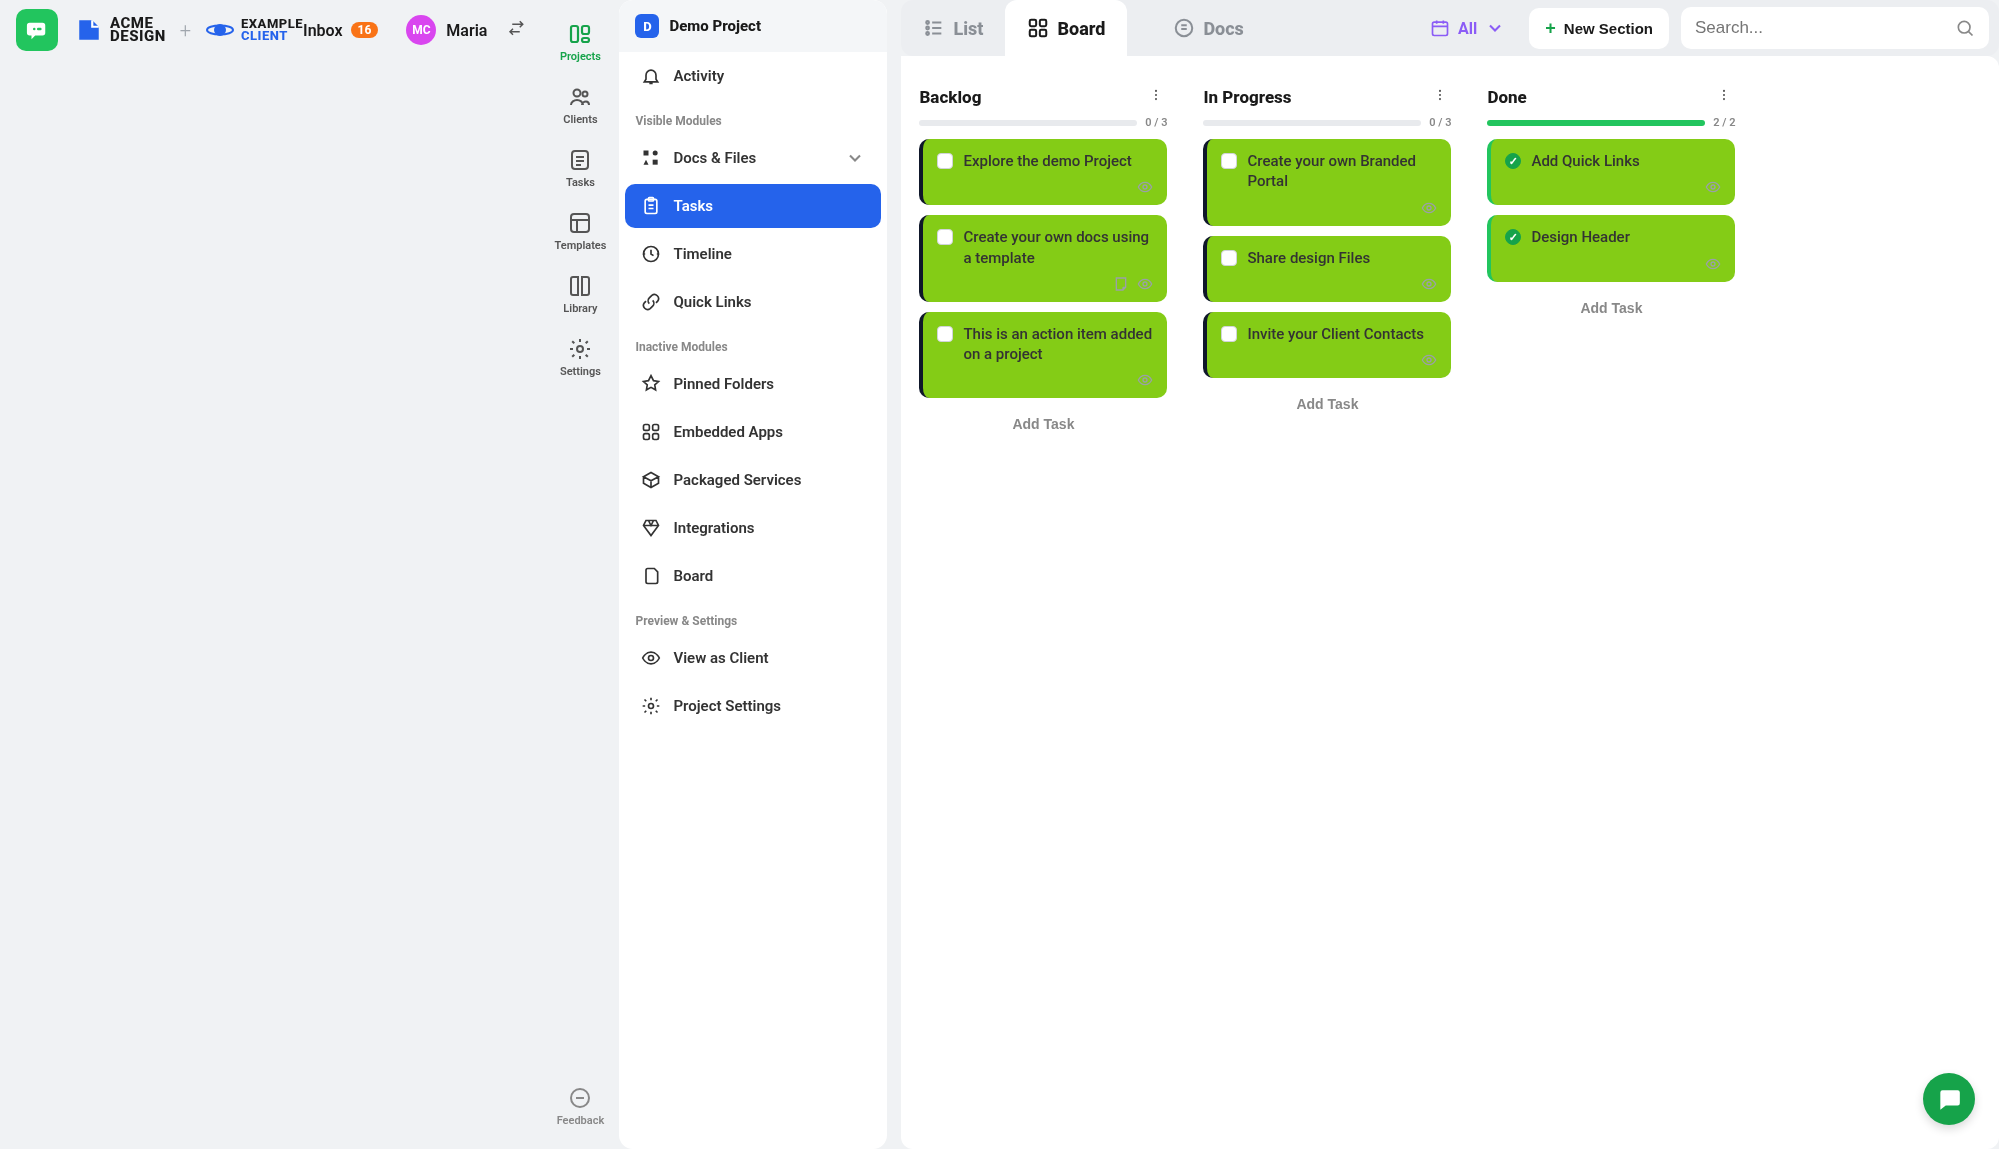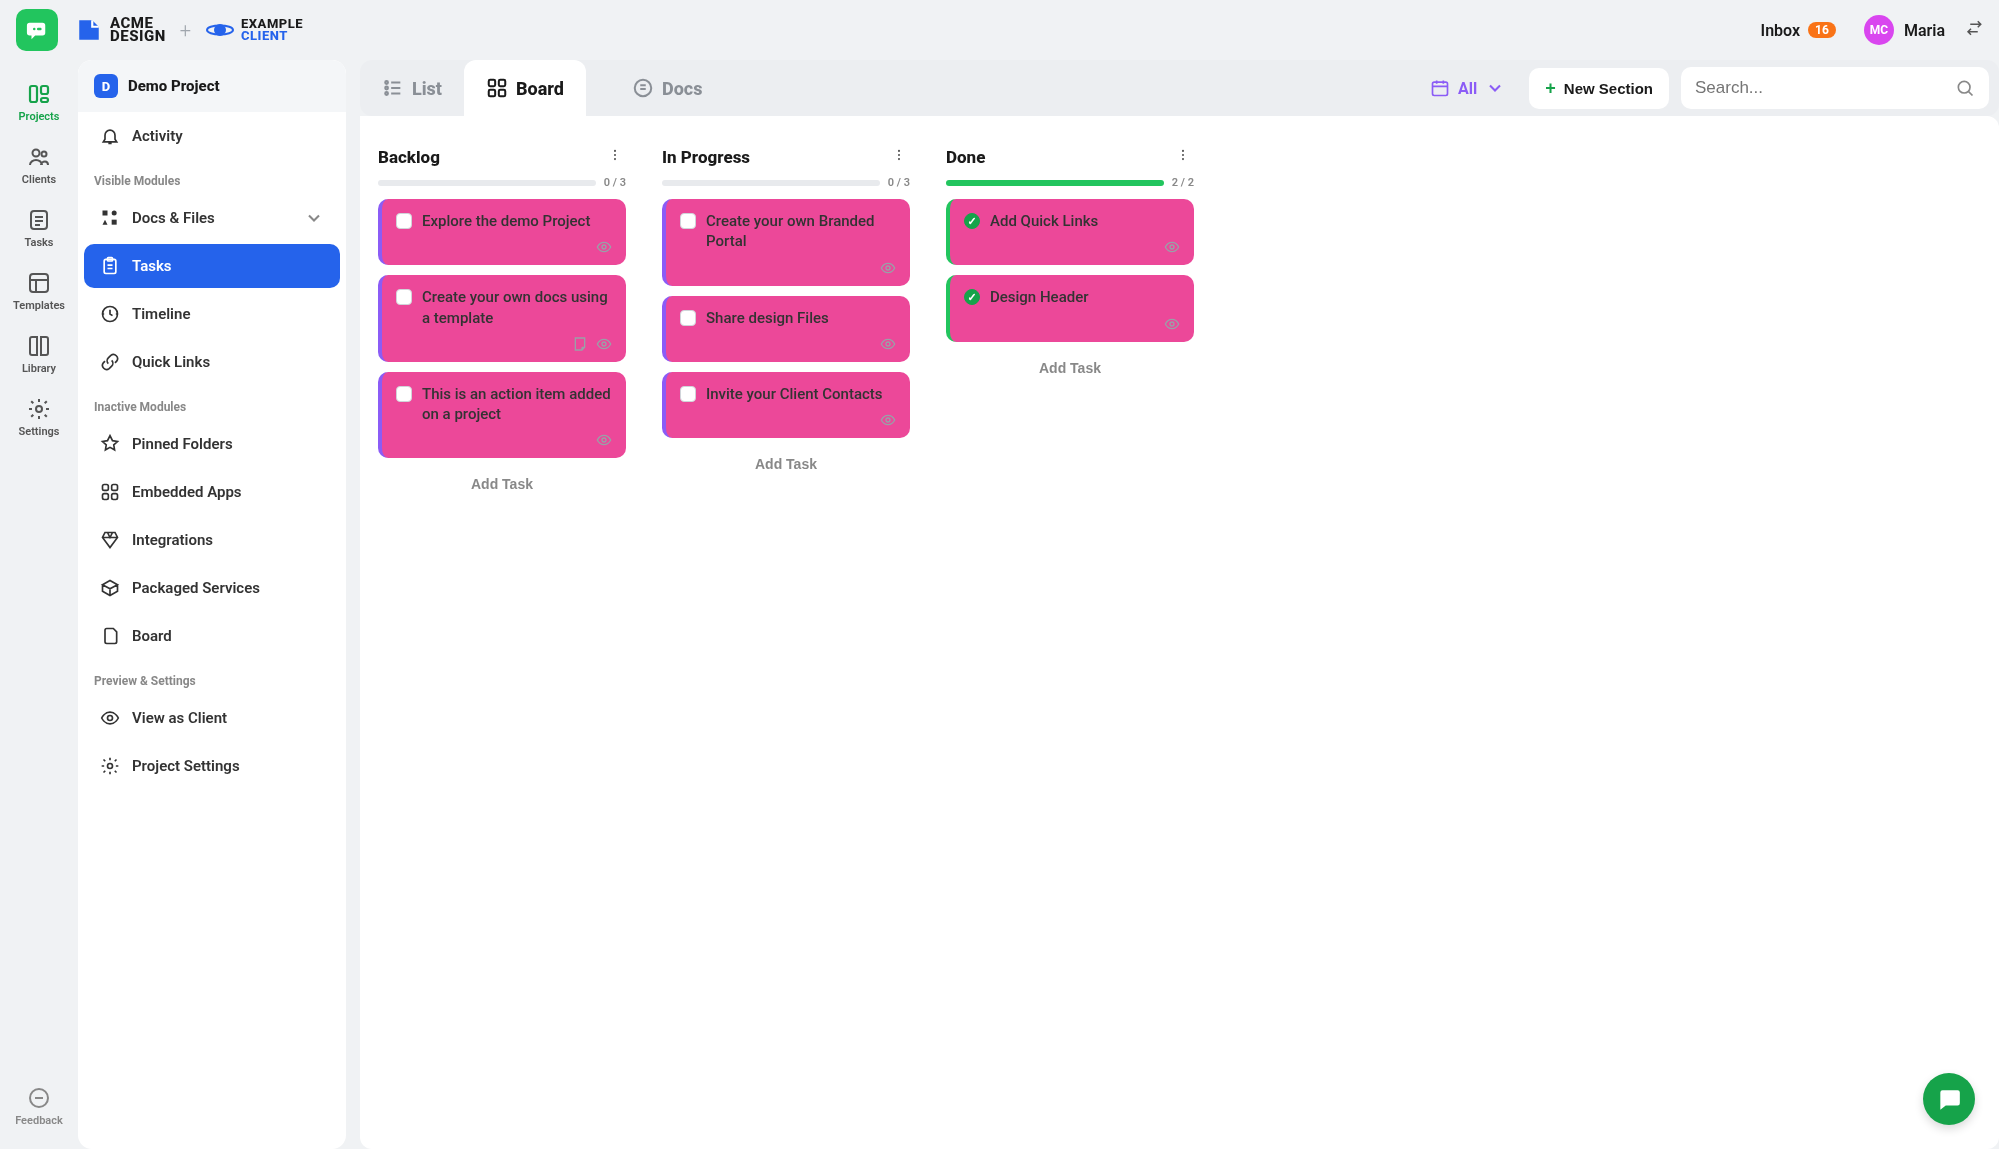--- a/index.html
+++ b/index.html
@@ -1,17 +1,17 @@
 <!DOCTYPE html>
 <html><head>
 <meta charset="utf-8">
 <style>
 * { box-sizing: border-box; margin: 0; padding: 0; }
 body { font-family: -apple-system, BlinkMacSystemFont, "Segoe UI", Roboto, sans-serif; background: #f0f2f4; color: #1a1a1a; overflow: hidden; }
-.app { display: flex; flex-direction: column; height: 100vh; }
+.app { display: flex; flex-direction: row; height: 100vh; }
 
 
 .topbar { display: flex; align-items: center; height: 60px; padding: 0 16px; background: #f0f2f4; }
 .app-logo { width: 42px; height: 42px; background: #22c55e; border-radius: 10px; display: flex; align-items: center; justify-content: center; margin-right: 18px; }
 .app-logo svg { width: 22px; height: 22px; }
 .brand { display: flex; align-items: center; gap: 14px; }
 .brand-acme { display: flex; align-items: center; gap: 8px; font-weight: 800; font-size: 15px; letter-spacing: 0.5px; color: #1a1a1a; line-height: 0.9; }
 .brand-acme svg { width: 26px; height: 26px; }
 .brand-plus { color: #a0a6ad; font-size: 20px; font-weight: 300; }
 .brand-client { display: flex; align-items: center; gap: 6px; font-weight: 800; font-size: 13px; letter-spacing: 0.5px; color: #1a1a1a; line-height: 0.95; }
@@ -66,21 +66,21 @@
 
 .board { flex: 1; background: #fff; border-radius: 0 12px 12px 12px; padding: 27px 18px; display: flex; gap: 36px; overflow-x: auto; }
 .column { width: 248px; flex-shrink: 0; }
 .col-head { display: flex; align-items: center; justify-content: space-between; margin-bottom: 6px; }
 .col-title { font-weight: 800; font-size: 17px; }
 .col-menu { cursor: pointer; color: #555; padding: 4px; }
 .progress-row { display: flex; align-items: center; gap: 8px; margin-bottom: 10px; }
 .progress-bar { flex: 1; height: 6px; background: #e8eaed; border-radius: 3px; overflow: hidden; }
 .progress-fill { height: 100%; background: #22c55e; }
 .progress-text { font-size: 11px; color: #888; font-weight: 600; }
-.card { background: #ec4899; border-radius: 10px; padding: 12px 14px 10px 14px; margin-bottom: 10px; border-left: 4px solid #8b5cf6; position: relative; cursor: pointer; }
+.card { background: #84cc16; border-radius: 10px; padding: 12px 14px 10px 14px; margin-bottom: 10px; border-left: 4px solid #0f172a; position: relative; cursor: pointer; }
 .card.done { border-left-color: #22c55e; }
 .card-top { display: flex; gap: 10px; align-items: flex-start; }
 .card-check { width: 16px; height: 16px; border-radius: 4px; background: #fff; border: 1.5px solid #d0d4d9; flex-shrink: 0; margin-top: 2px; }
 .card-check.checked { background: #16a34a; border-color: #16a34a; display: flex; align-items: center; justify-content: center; border-radius: 50%; }
 .card-check.checked::after { content: "✓"; color: #fff; font-size: 11px; font-weight: 900; }
 .card-title { font-size: 15px; font-weight: 500; color: #333; line-height: 1.35; }
 .card-icons { display: flex; justify-content: flex-end; gap: 8px; margin-top: 8px; color: #9aa0a8; }
 .card-icons svg { width: 16px; height: 16px; }
 .add-task { width: 100%; text-align: center; padding: 8px 0; font-weight: 700; font-size: 14px; color: #888; background: transparent; border: none; cursor: pointer; border-radius: 8px; }
 
@@ -252,29 +252,29 @@
         <svg viewBox="0 0 24 24" fill="none" stroke="currentColor" stroke-width="2">
             <rect x="3" y="3" width="7" height="7" rx="2"></rect>
             <rect x="14" y="3" width="7" height="7" rx="2"></rect>
             <rect x="3" y="14" width="7" height="7" rx="2"></rect>
             <rect x="14" y="14" width="7" height="7" rx="2"></rect>
           </svg>
         <span>Embedded Apps</span>
       </div>
       <div class="side-item">
         <svg viewBox="0 0 24 24" fill="none" stroke="currentColor" stroke-width="2">
+            <path d="M21 8l-9-5-9 5 9 5zM3 8v8l9 5 9-5V8M12 13v8"></path>
+          </svg>
+        <span>Packaged Services</span>
+      </div>
+      <div class="side-item">
+        <svg viewBox="0 0 24 24" fill="none" stroke="currentColor" stroke-width="2">
             <path d="M6 3h12l3 6-9 12L3 9z M3 9h18 M9 3l3 6 3-6"></path>
           </svg>
         <span>Integrations</span>
-      </div>
-      <div class="side-item">
-        <svg viewBox="0 0 24 24" fill="none" stroke="currentColor" stroke-width="2">
-            <path d="M21 8l-9-5-9 5 9 5zM3 8v8l9 5 9-5V8M12 13v8"></path>
-          </svg>
-        <span>Packaged Services</span>
       </div>
       <div class="side-item">
         <svg viewBox="0 0 24 24" fill="none" stroke="currentColor" stroke-width="2">
             <path d="M8 3h8l4 4v12a2 2 0 0 1-2 2H8a2 2 0 0 1-2-2V5a2 2 0 0 1 2-2z"></path>
           </svg>
         <span>Board</span>
       </div>
       <div class="side-header">Preview &amp; Settings</div>
       <div class="side-item">
         <svg viewBox="0 0 24 24" fill="none" stroke="currentColor" stroke-width="2">

